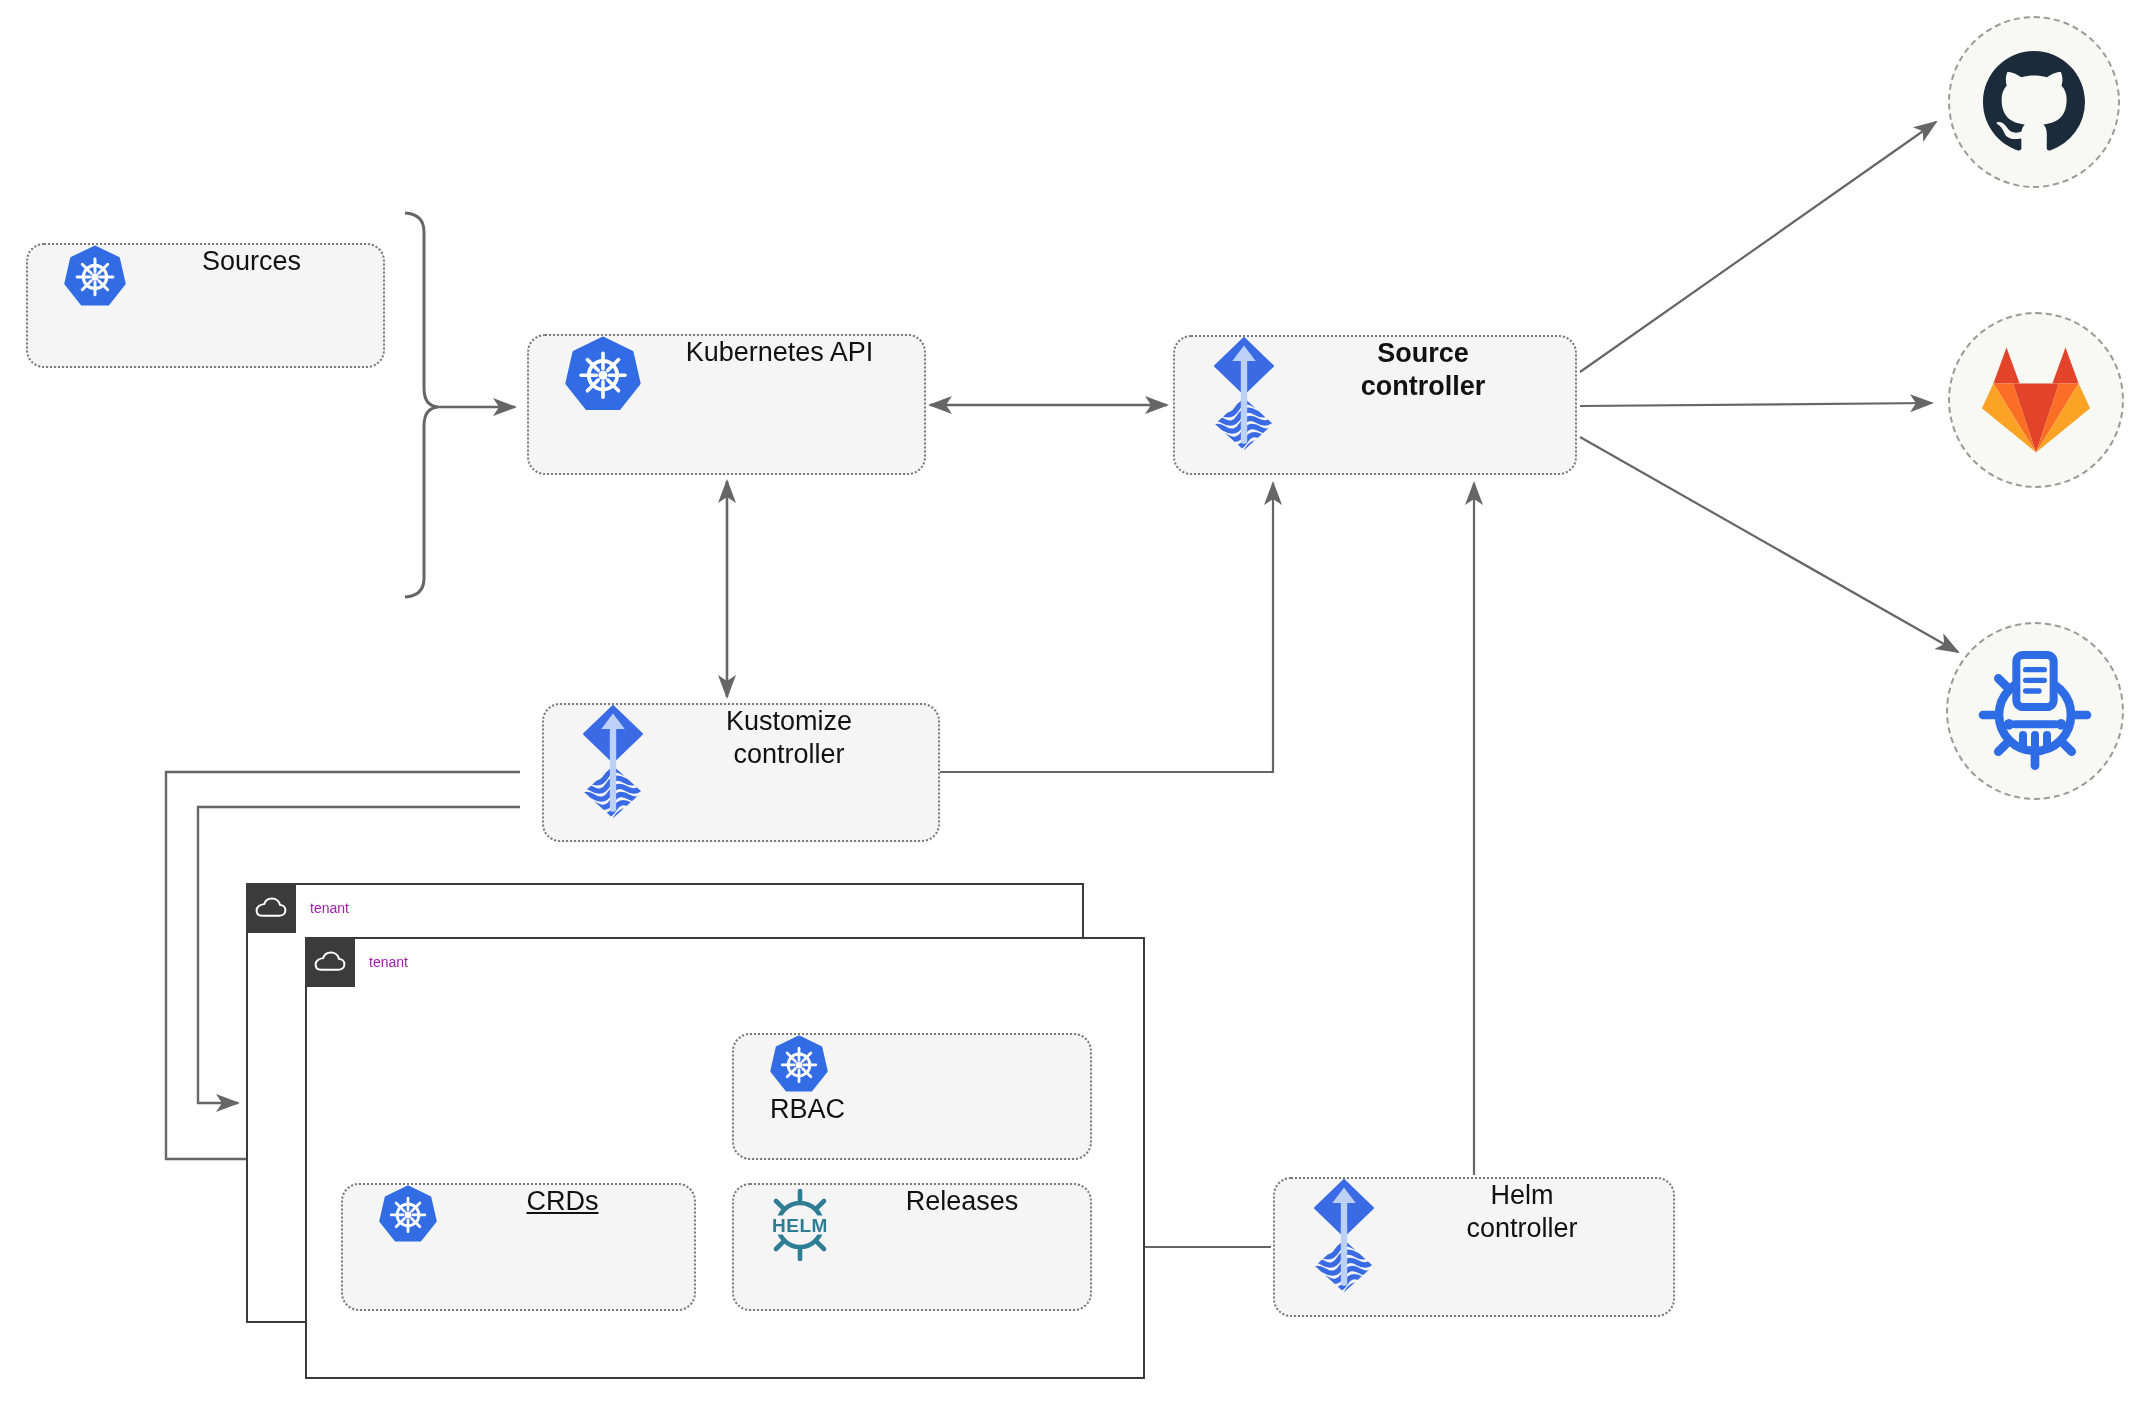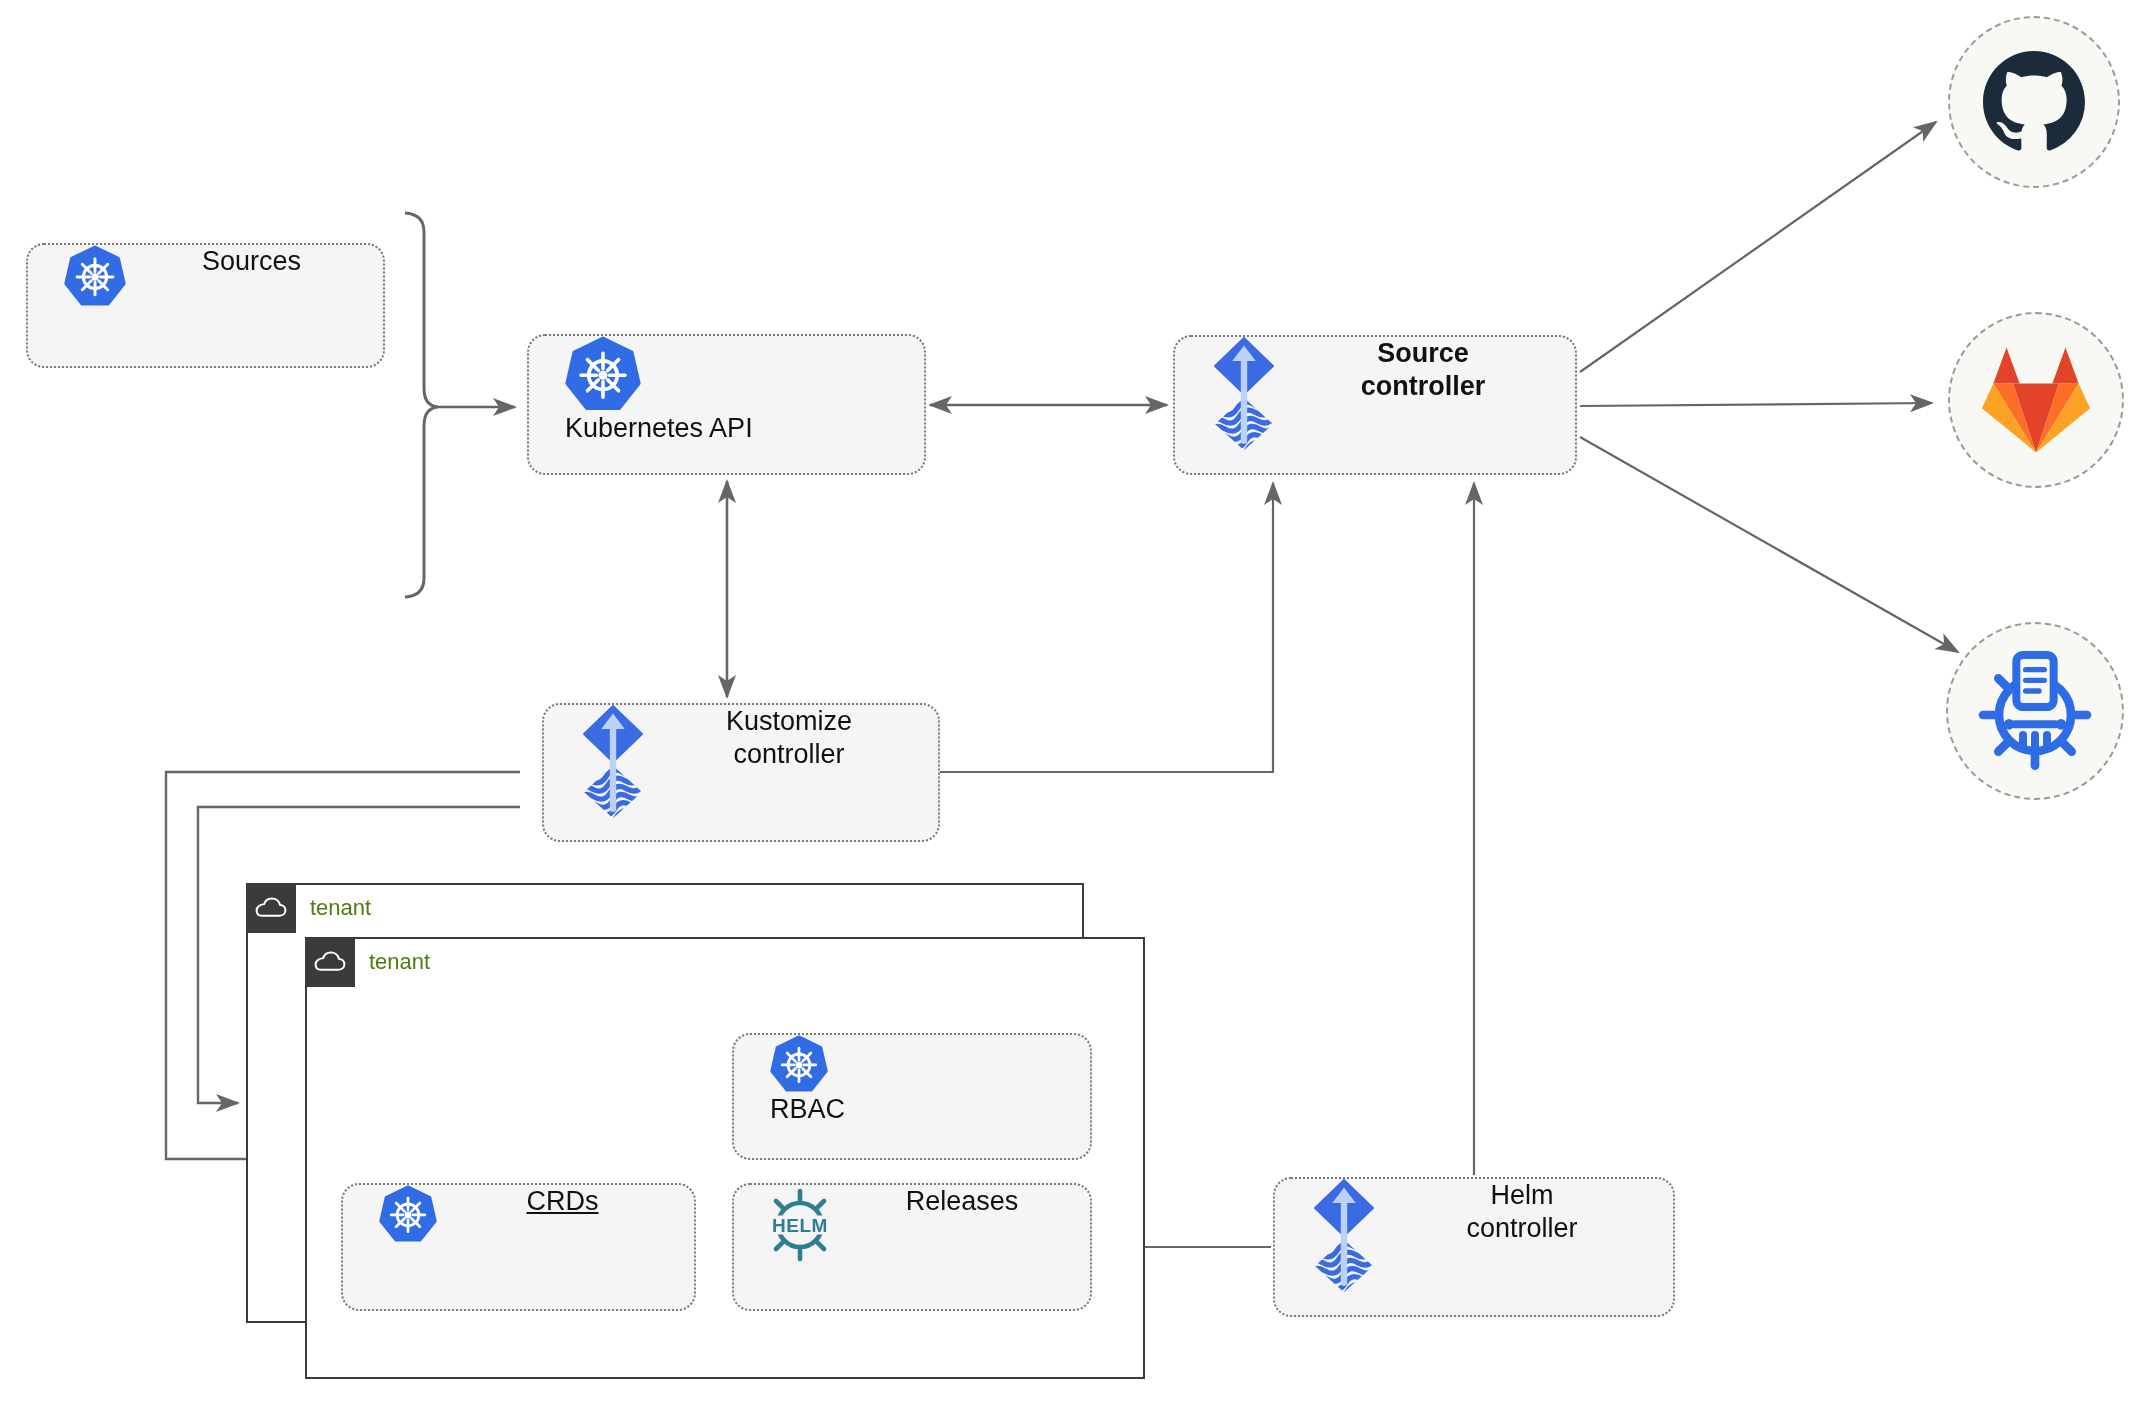--- a/index.html
+++ b/index.html
@@ -8,21 +8,21 @@
   svg.wires{position:absolute;left:0;top:0;z-index:0;pointer-events:none;}
   .node{position:absolute;background:var(--box_fill);border:2px dotted var(--box_border);
         border-radius:18px;display:flex;align-items:flex-start;padding-left:36px;box-sizing:border-box;z-index:3;}
   .node .nicon{flex:0 0 auto;display:flex;align-items:center;justify-content:center;}
   .node .label{flex:1 1 auto;text-align:center;font-size:27px;white-space:pre-line;line-height:1.22;padding-right:6px;}
   .tenant{position:absolute;background:#ffffff;border:2px solid var(--tenant_dark);box-sizing:border-box;}
   .tenant-back{z-index:1;}
   .tenant-front{z-index:2;}
   .ttag{position:absolute;top:-2px;left:-2px;width:50px;height:50px;background:var(--tenant_dark);
         display:flex;align-items:center;justify-content:center;}
-  .tlabel{position:absolute;top:-2px;left:62px;height:50px;line-height:50px;font-size:22px;color:#4d7c0f;}
+  .tlabel{position:absolute;top:-2px;left:62px;height:50px;line-height:50px;font-size:14px;color:#a21caf;}
   .extcircle{position:absolute;border:2px dashed var(--circle_border);border-radius:50%;
              background:var(--circle_fill);display:flex;align-items:center;justify-content:center;z-index:3;box-sizing:border-box;}
 </style>
 </head>
 <body>
 
 <div id="canvas">
 
   <svg width="0" height="0" style="position:absolute" aria-hidden="true">
     <defs>
@@ -164,21 +164,21 @@
   <div class="node" style="left:26px;top:243px;width:359px;height:125px;">
     <span class="nicon">
         <svg width="62" height="62">
           <use href="#sym-k8s"></use>
         </svg>
       </span>
     <div class="label">Sources</div>
   </div>
 
 
-  <div class="node" style="left:527px;top:334px;width:399px;height:141px;flex-direction:column;">
+  <div class="node" style="left:527px;top:334px;width:399px;height:141px;">
     <span class="nicon">
         <svg width="76" height="76">
           <use href="#sym-k8s"></use>
         </svg>
       </span>
     <div class="label">Kubernetes API</div>
   </div>
 
   <div class="node" style="left:1173px;top:335px;width:404px;height:140px;font-weight:bold;">
     <span class="nicon">

